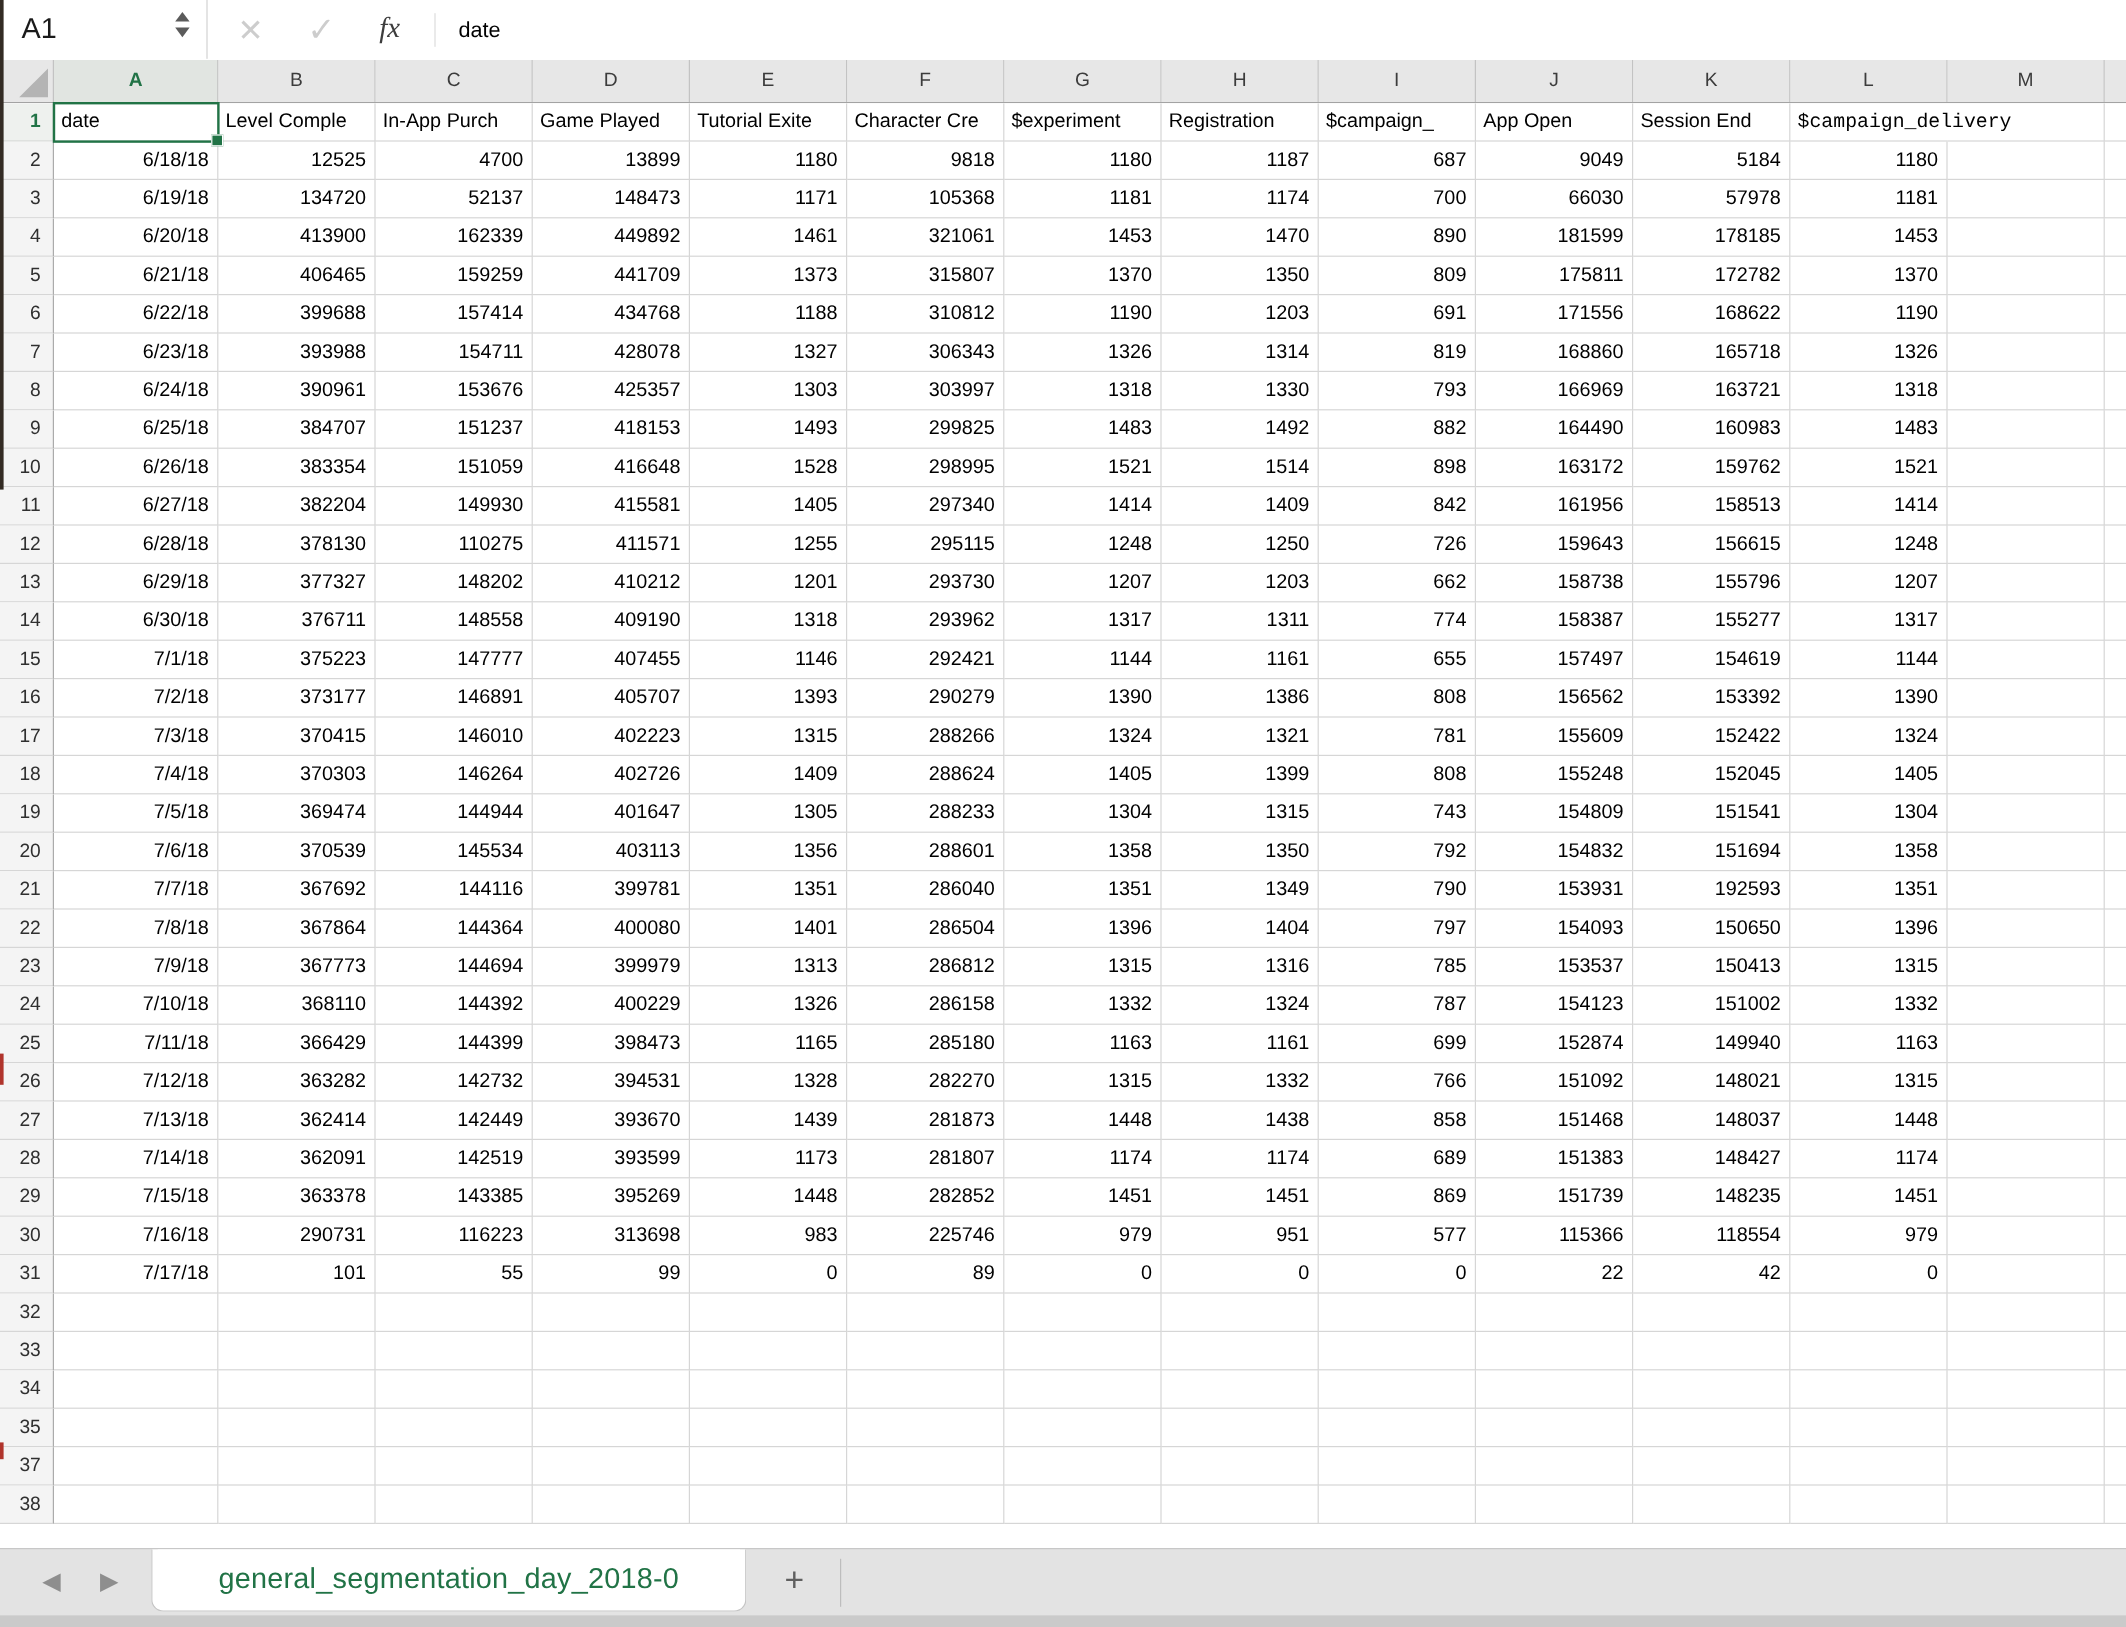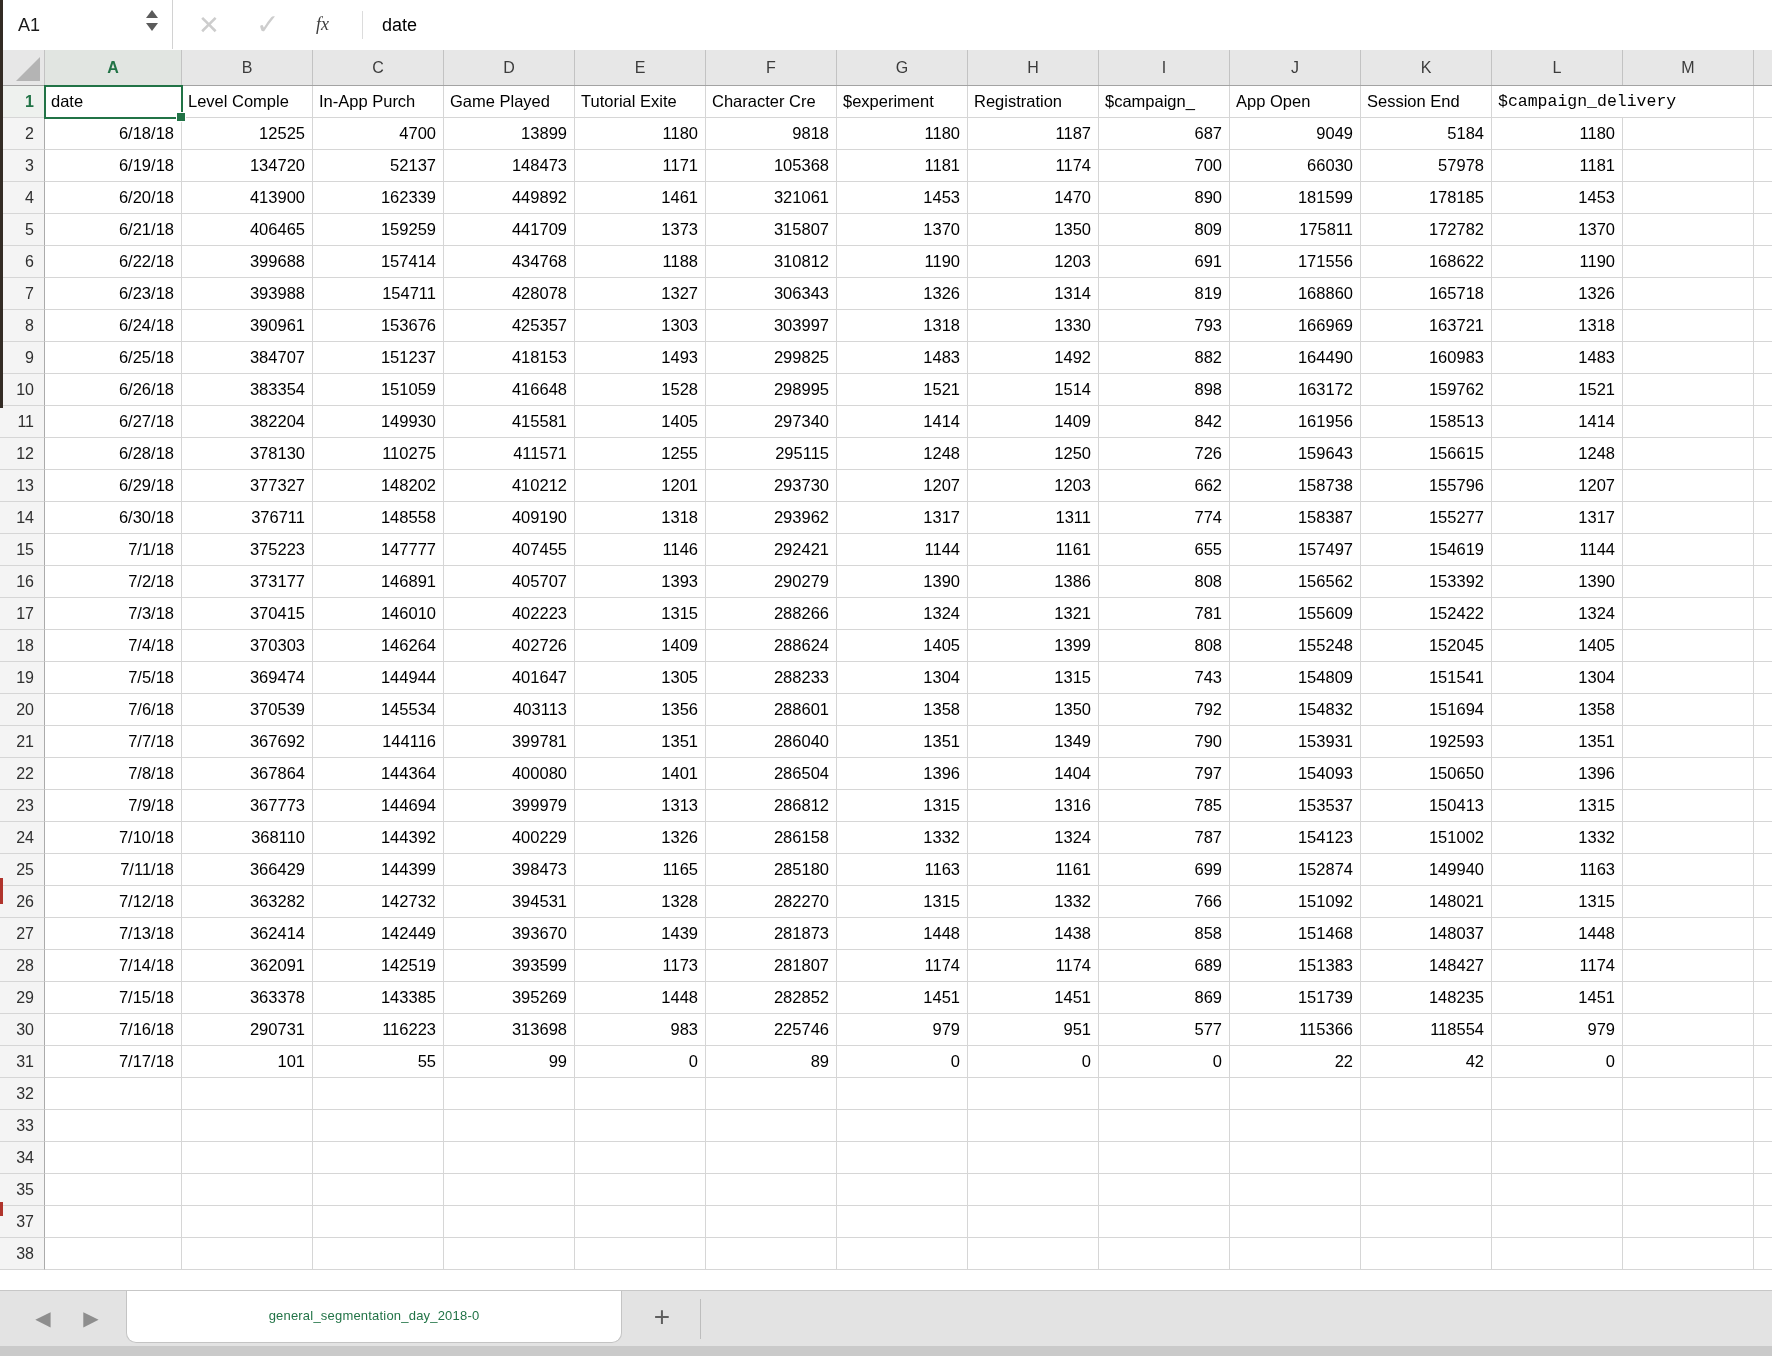--- a/index.html
+++ b/index.html
@@ -2,28 +2,28 @@
 <html><head>
 <meta charset="utf-8">
 <style>
   html,body{margin:0;padding:0;background:#fff;}
   #screen{
     position:relative;width:1772px;height:1356px;overflow:hidden;background:#fff;
     font-family:"Liberation Sans","DejaVu Sans",sans-serif;color:#000;
   }
   
   .formula-bar{position:absolute;left:0;top:0;width:1772px;height:50px;background:#fff;border-bottom:1px solid #ababab;}
-  .name-box{position:absolute;left:18px;top:0;height:50px;line-height:50px;font-size:18px;color:#1a1a1a;}
+  .name-box{position:absolute;left:18px;top:0;height:50px;line-height:50px;font-size:24px;color:#1a1a1a;}
   .stepper{position:absolute;left:146px;top:10px;width:14px;height:30px;cursor:default;}
   .tri-up{width:0;height:0;border-left:6px solid transparent;border-right:6px solid transparent;border-bottom:8px solid #5b5b5b;margin-bottom:5px;}
   .tri-down{width:0;height:0;border-left:6px solid transparent;border-right:6px solid transparent;border-top:8px solid #5b5b5b;}
   .fb-divider{position:absolute;left:172px;top:0;width:1px;height:49px;background:#d2d2d2;}
   .fb-x{position:absolute;left:198px;top:0;height:50px;line-height:50px;font-size:26px;color:#cdcdcd;}
   .fb-check{position:absolute;left:256px;top:0;height:50px;line-height:50px;font-size:28px;color:#cdcdcd;}
-  .fb-fx{position:absolute;left:316px;top:0;height:50px;line-height:48px;font-size:18px;color:#3d3d3d;font-family:"Liberation Serif","DejaVu Serif",serif;font-style:italic;}
+  .fb-fx{position:absolute;left:316px;top:0;height:50px;line-height:48px;font-size:24px;color:#3d3d3d;font-family:"Liberation Serif","DejaVu Serif",serif;font-style:italic;}
   .fb-divider2{position:absolute;left:362px;top:11px;width:1px;height:28px;background:#dcdcdc;}
   .fb-value{position:absolute;left:382px;top:0;height:50px;line-height:50px;font-size:18px;color:#000;}
   
   .col-headers{position:absolute;left:0;top:50px;width:1772px;height:36px;display:flex;background:#e7e7e7;border-bottom:1px solid #a3a3a3;box-sizing:border-box;}
   .corner{flex:none;width:45px;height:100%;position:relative;border-right:1px solid #c3c3c3;box-sizing:border-box;background:#e7e7e7;}
   .corner-tri{position:absolute;right:4px;bottom:4px;width:0;height:0;border-bottom:24px solid #b4b4b4;border-left:24px solid transparent;}
   .col-h{flex:none;width:131px;height:100%;line-height:35px;text-align:center;font-size:16px;color:#3c3c3c;border-right:1px solid #c3c3c3;box-sizing:border-box;background:#e7e7e7;}
   .col-h.colA{width:137px;}
   .col-h.selected{color:#217346;background:#e1e5e1;font-weight:bold;}
   .col-h.stub{width:18px;border-right:none;}
@@ -40,21 +40,21 @@
   .cell.stub{width:18px;border-right:none;}
   
   .sel-outline{position:absolute;left:44px;top:85px;width:139px;height:34px;border:2px solid #217346;box-sizing:border-box;pointer-events:none;}
   .fill-handle{position:absolute;right:-5px;bottom:-5px;width:8px;height:8px;background:#217346;border:1px solid #fff;}
   
   .tab-bar{position:absolute;left:0;top:1290px;width:1772px;height:56px;background:#e3e3e3;border-top:1px solid #c7c7c7;box-sizing:border-box;}
   .nav-arrow{position:absolute;top:0;height:56px;line-height:54px;font-size:20px;color:#8e8e8e;width:30px;text-align:center;}
   .nav-left{left:28px;}
   .nav-right{left:76px;}
   .sheet-tab{position:absolute;left:126px;top:0;width:496px;height:52px;background:#fff;border:1px solid #c4c4c4;border-top:none;border-radius:0 0 10px 10px;box-sizing:border-box;text-align:center;}
-  .sheet-tab .label{line-height:50px;font-size:13px;color:#217346;font-weight:500;letter-spacing:.2px;}
+  .sheet-tab .label{line-height:50px;font-size:24px;color:#217346;font-weight:500;letter-spacing:.2px;}
   .add-tab{position:absolute;left:640px;top:0;width:44px;height:56px;line-height:52px;text-align:center;font-size:28px;color:#5f5f5f;}
   .tab-divider{position:absolute;left:700px;top:8px;width:1px;height:40px;background:#bdbdbd;}
   .bottom-strip{position:absolute;left:0;top:1346px;width:1772px;height:10px;background:#cacaca;}
   
   .edge-dark{position:absolute;left:0;top:0;width:3px;height:408px;background:#332b24;}
   .edge-mark1{position:absolute;left:0;top:878px;width:3px;height:26px;background:#b0342c;}
   .edge-mark2{position:absolute;left:0;top:1202px;width:3px;height:14px;background:#b0342c;}
 </style>
 </head>
 <body>

